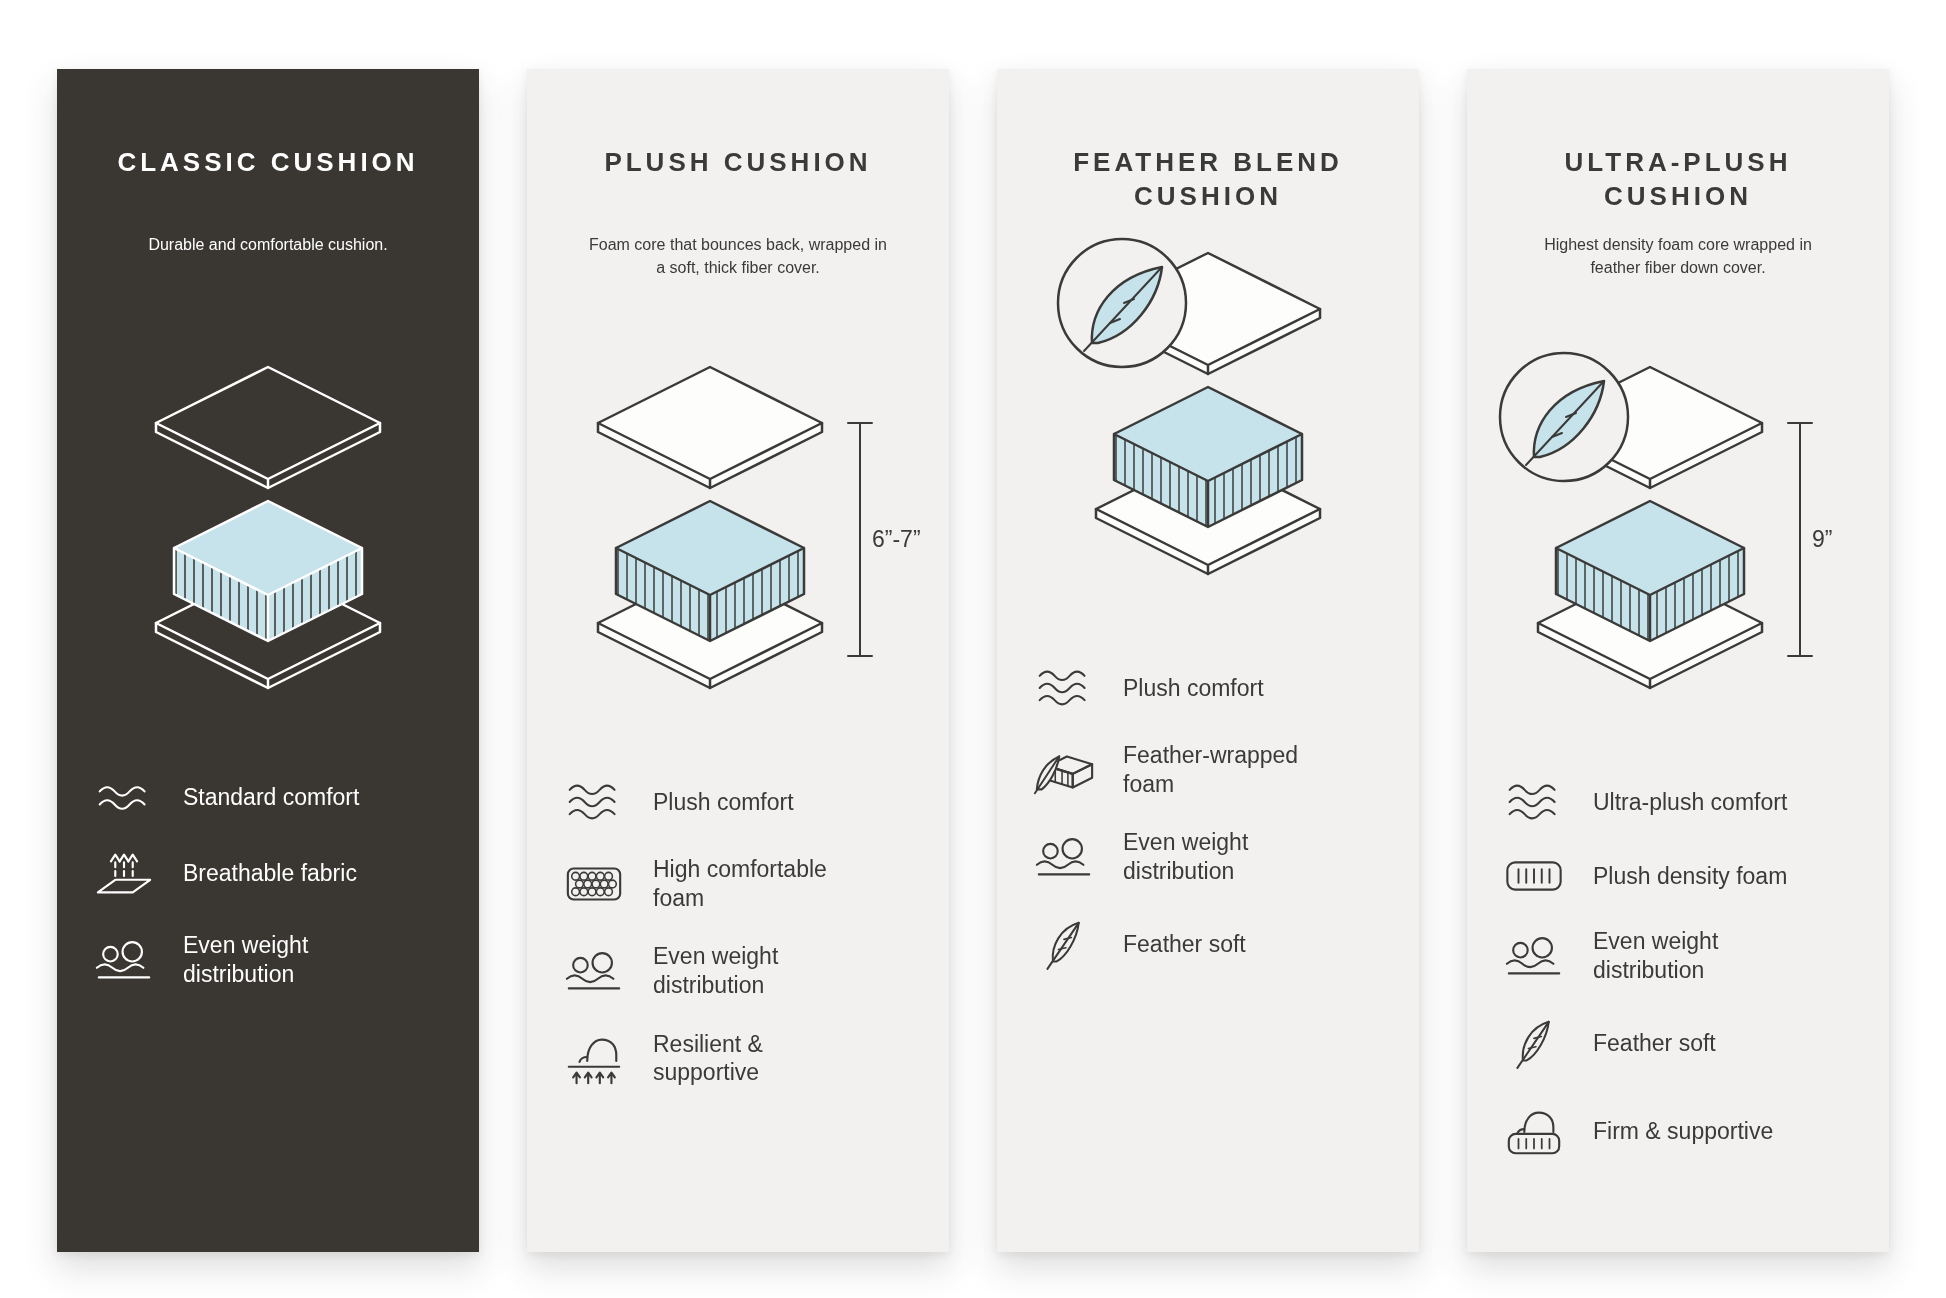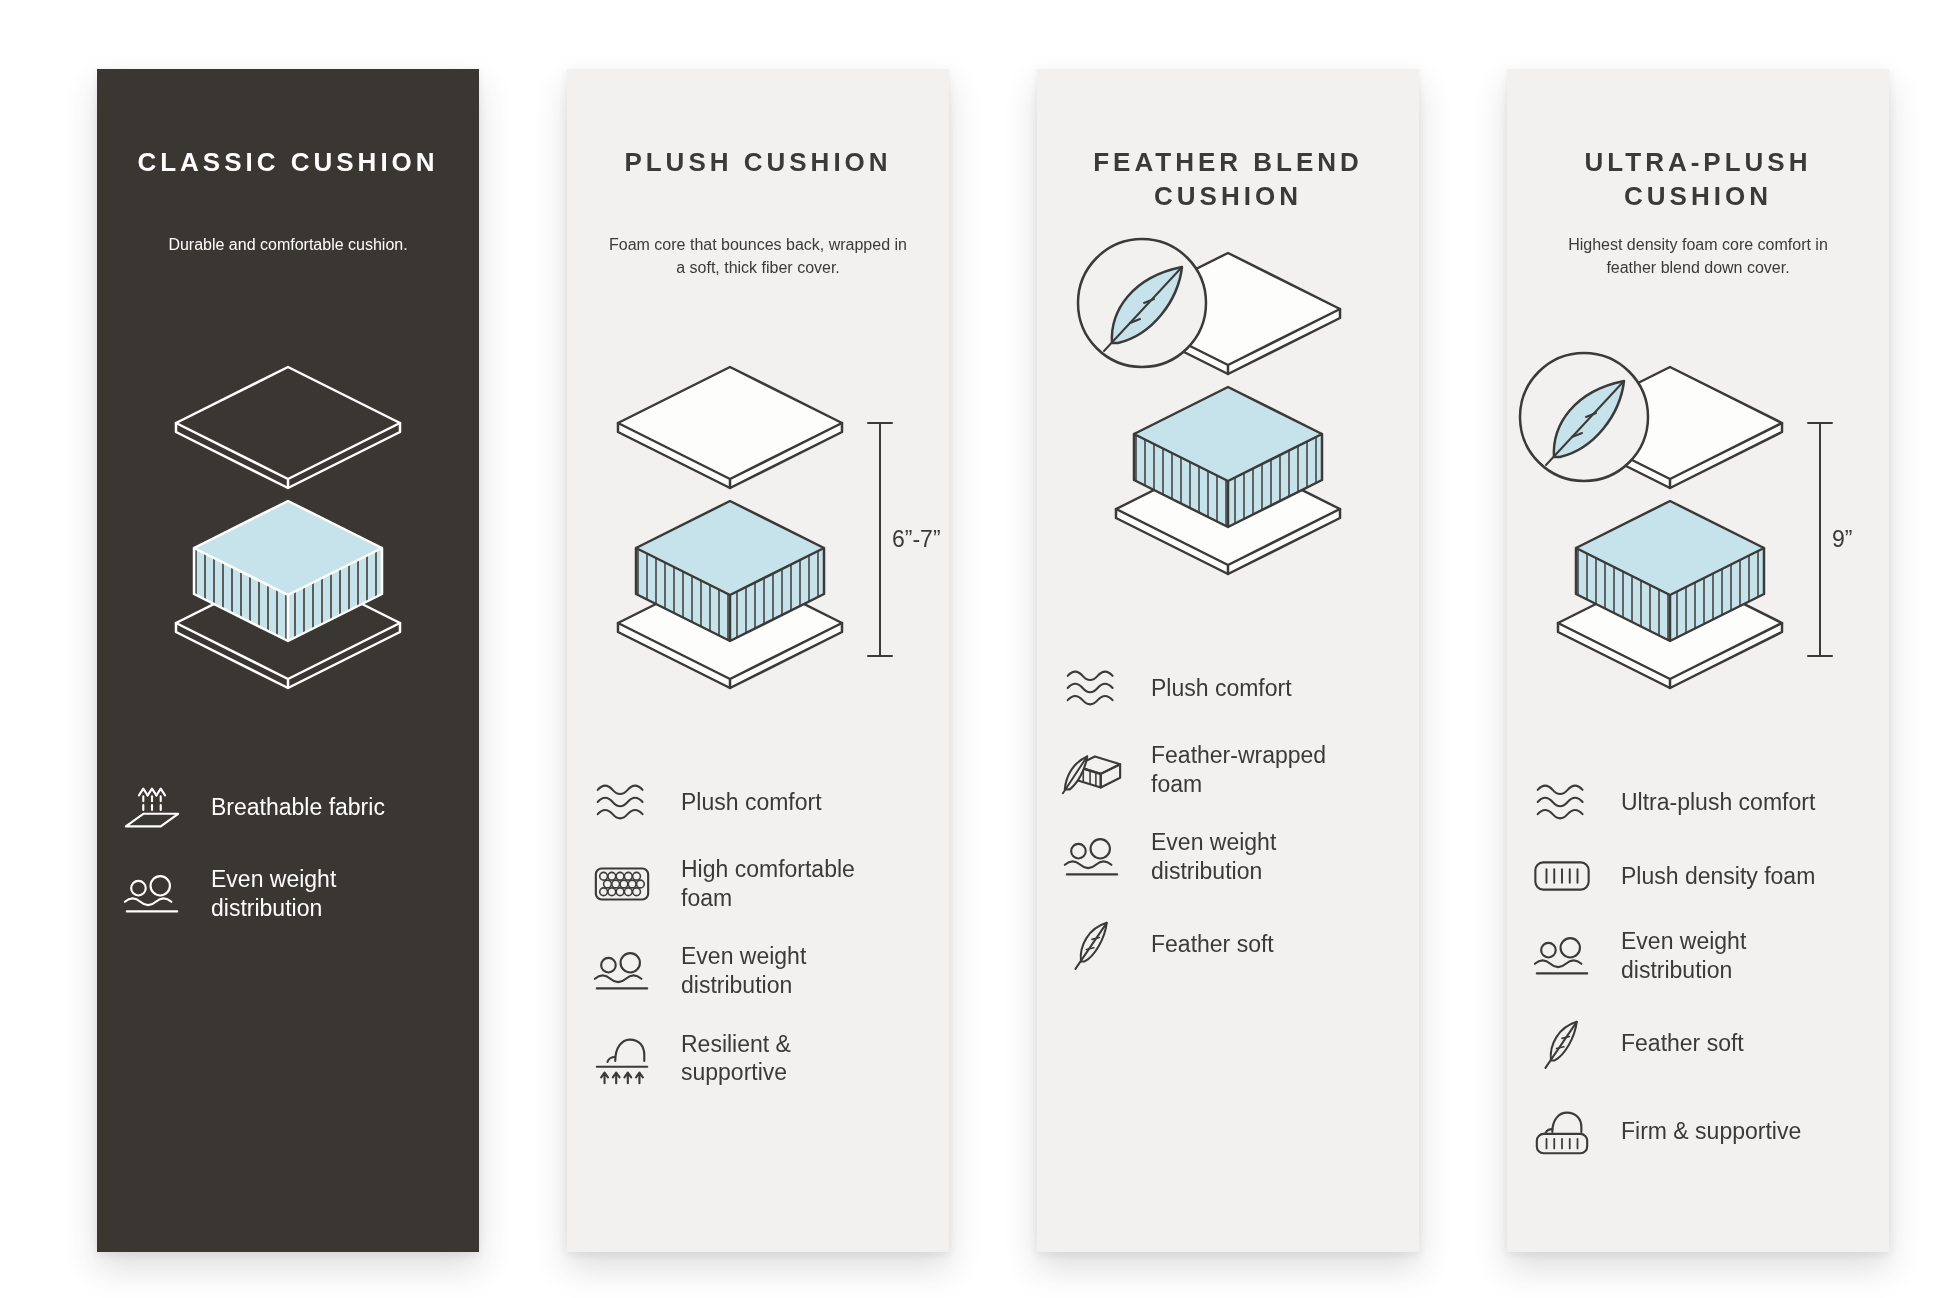--- a/index.html
+++ b/index.html
@@ -17,25 +17,24 @@
   }
   .card {
     --card-bg: #f2f1ef;
     --ink: #3a3a38;
     --slab-fill: #fdfdfc;
     --foam: #c6e2eb;
     width: 422px;
     min-height: 1183px;
     background: var(--card-bg);
     color: var(--ink);
-    padding: 76px 22px 56px;
+    padding: 76px 34px 56px;
     box-shadow: 0 16px 32px rgba(50,50,50,.16), 0 3px 8px rgba(50,50,50,.08);
     display: flex;
     flex-direction: column;
-    margin-left: 40px;
   }
   .card--dark {
     --card-bg: #3a3732;
     --ink: #ffffff;
     --slab-fill: #3a3732;
   }
   .card-title {
     font-size: 26px;
     font-weight: 700;
     letter-spacing: 4px;
@@ -102,20 +101,29 @@
           <polygon points="150,234 244,187 244,233 150,280" fill="url(#hatch1)"></polygon>
           <path class="edge" d="M150 140 L244 187 L244 233 L150 280 L56 233 L56 187 Z M56 187 L150 234 L244 187 M150 234 L150 280"></path>
         </g>
         <g>
           <path class="slab" d="M150 6 L262 62 L262 71 L150 127 L38 71 L38 62 Z"></path>
           <path class="edge" d="M38 62 L150 118 L262 62 M150 118 L150 127"></path>
         </g>
       </svg>
     </div>
     <ul class="features">
+      <li class="feature">
+        <span class="f-icon">
+          <svg width="58" height="36" viewBox="0 0 62 36" fill="none" stroke="currentColor" stroke-width="2.2" stroke-linecap="round" stroke-linejoin="round">
+            <path d="M5 12 q8 -9 16 0 t16 0 t16 0"></path>
+            <path d="M5 26 q8 -9 16 0 t16 0 t16 0"></path>
+          </svg>
+        </span>
+        <span class="f-label">Standard comfort</span>
+      </li>
       <li class="feature">
         <span class="f-icon">
           <svg width="62" height="56" viewBox="0 0 64 56" fill="none" stroke="currentColor" stroke-width="2.2" stroke-linecap="round" stroke-linejoin="round">
             <polygon points="5,48 23,35 59,35 41,48"></polygon>
             <path d="M23 31 L23 13" stroke-dasharray="5 4"></path>
             <path d="M32 31 L32 13" stroke-dasharray="5 4"></path>
             <path d="M41 31 L41 13" stroke-dasharray="5 4"></path>
             <path d="M18.5 16 L23 9 L27.5 16"></path>
             <path d="M27.5 16 L32 9 L36.5 16"></path>
             <path d="M36.5 16 L41 9 L45.5 16"></path>
@@ -305,21 +313,21 @@
             <path d="M19 35 L27 33 M25 24 L33 22" stroke-width="1.8"></path>
           </svg>
         </span>
         <span class="f-label">Feather soft</span>
       </li>
     </ul>
   </article>
 
   <article class="card">
     <h2 class="card-title">ULTRA-PLUSH CUSHION</h2>
-    <p class="card-desc" style="max-width:312px">Highest density foam core comfort in feather blend down cover.</p>
+    <p class="card-desc" style="max-width:312px">Highest density foam core wrapped in feather fiber down cover.</p>
     <div class="illus">
       <svg class="cushion shift" width="300" height="340" viewBox="0 0 300 340">
         <defs>
           <pattern id="hatch4" patternUnits="userSpaceOnUse" width="9" height="340">
             <line x1="4" y1="0" x2="4" y2="340" stroke="#3a3a38" stroke-width="1.5"></line>
           </pattern>
         </defs>
         <g>
           <path class="slab" d="M150 206 L262 262 L262 271 L150 327 L38 271 L38 262 Z"></path>
           <path class="edge" d="M38 262 L150 318 L262 262 M150 318 L150 327"></path>

